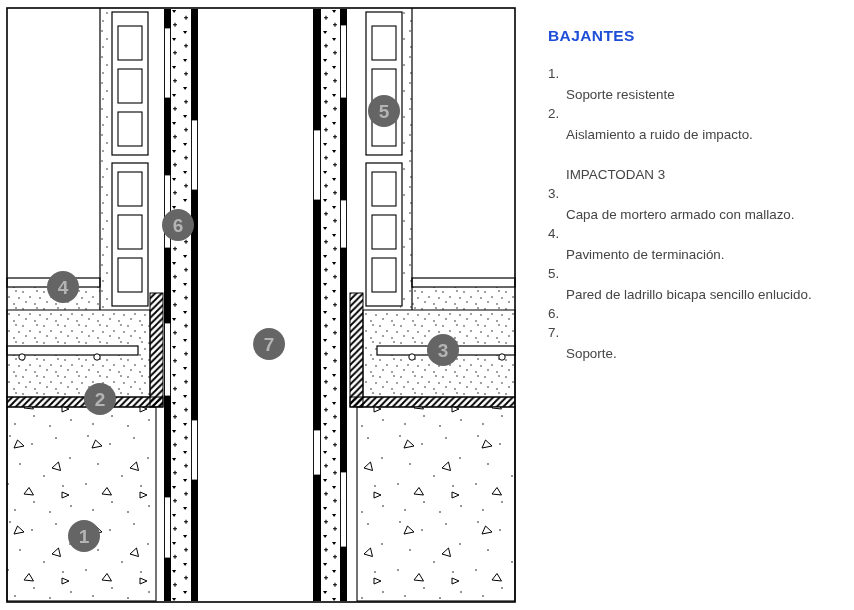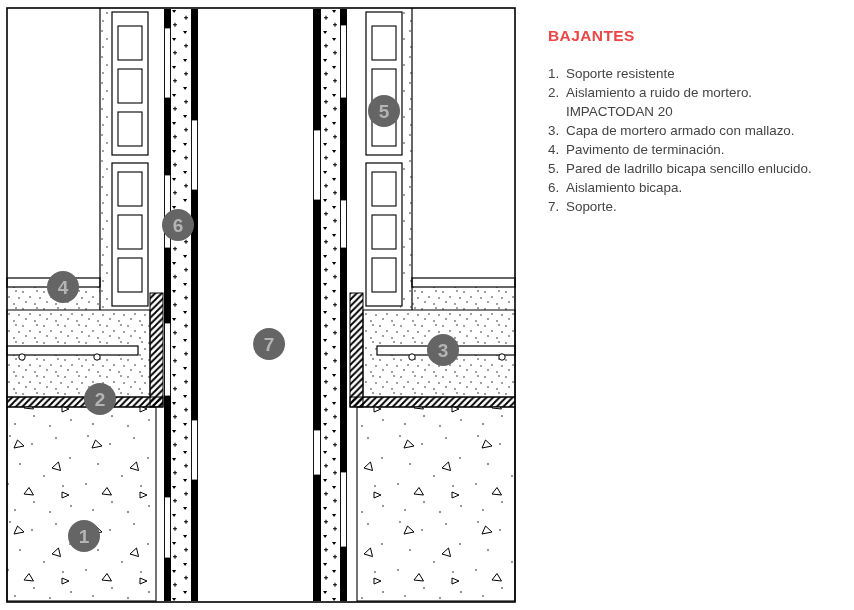--- a/index.html
+++ b/index.html
@@ -6,28 +6,28 @@
   body{
     width:854px;height:610px;position:relative;background:#ffffff;
     font-family:"Liberation Sans", sans-serif;overflow:hidden;
   }
   #drawing{position:absolute;left:0;top:0;}
   #legend{
     position:absolute;left:548px;top:27px;width:302px;
     color:#454545;
   }
   #legend .title{
-    font-weight:bold;font-size:15.5px;color:#ef4444;letter-spacing:.4px;
+    font-weight:bold;font-size:15.5px;color:#1d4ed8;letter-spacing:.4px;
     margin:0 0 19px 0;
   }
   #legend ul{list-style:none;margin:0;padding:0;font-size:13.4px;line-height:19px;}
   #legend li{display:flex;}
   #legend .num{width:18px;flex:0 0 18px;}
   #legend .txt{flex:1;}
-  #legend .txt span{display:block;}
+  #legend .txt span{display:block;margin-top:21px;}
 </style>
 </head>
 <body>
 
 <svg id="drawing" width="522" height="610" viewBox="0 0 522 610" xmlns="http://www.w3.org/2000/svg">
   <defs>
 
     <pattern id="pat-stipple" width="21" height="17" patternUnits="userSpaceOnUse">
       <circle cx="2" cy="3" r="0.75" fill="#111"></circle>
         <circle cx="9" cy="8" r="0.75" fill="#111"></circle>
@@ -193,22 +193,22 @@
   <ul>
     <li>
       <span class="num">1.</span>
       <span class="txt">
           <span>Soporte resistente</span>
         </span>
     </li>
     <li>
       <span class="num">2.</span>
       <span class="txt">
-        <span>Aislamiento a ruido de mortero.</span>
-        <span>IMPACTODAN 20</span>
+        <span>Aislamiento a ruido de impacto.</span>
+        <span>IMPACTODAN 3</span>
       </span>
     </li>
     <li>
       <span class="num">3.</span>
       <span class="txt">
           <span>Capa de mortero armado con mallazo.</span>
         </span>
     </li>
     <li>
       <span class="num">4.</span>
@@ -218,21 +218,20 @@
     </li>
     <li>
       <span class="num">5.</span>
       <span class="txt">
           <span>Pared de ladrillo bicapa sencillo enlucido.</span>
         </span>
     </li>
     <li>
       <span class="num">6.</span>
       <span class="txt">
-        <span>Aislamiento bicapa.</span>
       </span>
     </li>
     <li>
       <span class="num">7.</span>
       <span class="txt">
           <span>Soporte.</span>
         </span>
     </li>
   </ul>
 </div>

